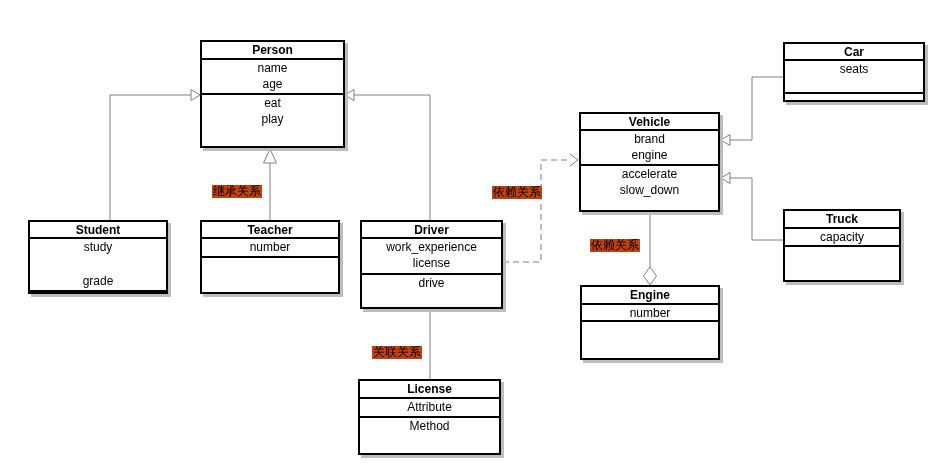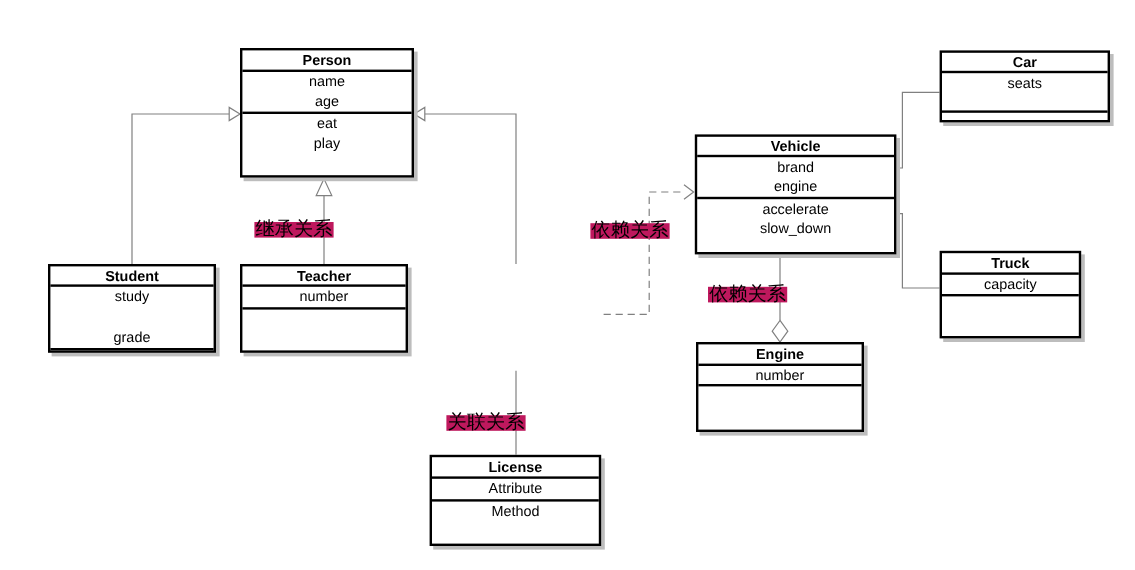--- a/index.html
+++ b/index.html
@@ -17,22 +17,22 @@
     border-bottom:2px solid #000;font-weight:bold;font-size:12px;
     text-align:center;display:flex;align-items:center;justify-content:center;
     flex:0 0 auto;
   }
   .uml-sec{
     border-bottom:2px solid #000;font-size:12px;line-height:16px;
     padding:0 3px;flex:0 0 auto;overflow:hidden;text-align:center;
   }
   .uml-sec.last{border-bottom:none;flex:1 1 auto;}
   .edge-label{
-    position:absolute;font-size:16px;line-height:13px;white-space:nowrap;
-    background:#be185d;padding:0 1px;
+    position:absolute;font-size:12px;line-height:13px;white-space:nowrap;
+    background:#c2410c;padding:0 1px;
   }
 </style>
 </head>
 <body>
 
 <div id="canvas">
 
   <svg class="edges" viewBox="0 0 946 475" fill="none" stroke="#808080" stroke-width="1">
 
     <g>
@@ -85,49 +85,59 @@
     <div class="uml-sec" style="height:33px">
       <div>name</div>
       <div>age</div>
     </div>
     <div class="uml-sec last">
       <div>eat</div>
       <div>play</div>
     </div>
   </div>
 
-  <div class="uml-class" style="left:40px;top:220px;width:140px;height:74px">
+  <div class="uml-class" style="left:28px;top:220px;width:140px;height:74px">
     <div class="uml-title" style="height:15px">Student</div>
     <div class="uml-sec last">
       <div>study</div>
     </div>
     <div class="uml-sec" style="height:17px">
       <div>grade</div>
     </div>
   </div>
 
   <div class="uml-class" style="left:200px;top:220px;width:140px;height:74px">
     <div class="uml-title" style="height:15px">Teacher</div>
     <div class="uml-sec" style="height:17px">
       <div>number</div>
     </div>
   </div>
 
+  <div class="uml-class" style="left:360px;top:220px;width:143px;height:89px">
+    <div class="uml-title" style="height:15px">Driver</div>
+    <div class="uml-sec" style="height:34px">
+      <div>work_experience</div>
+      <div>license</div>
+    </div>
+    <div class="uml-sec last">
+      <div>drive</div>
+    </div>
+  </div>
 
   <div class="uml-class" style="left:358px;top:379px;width:143px;height:76px">
     <div class="uml-title" style="height:16px">License</div>
     <div class="uml-sec" style="height:17px">
       <div>Attribute</div>
     </div>
     <div class="uml-sec last">
       <div>Method</div>
     </div>
   </div>
 
-  <div class="uml-class" style="left:579px;top:112px;width:168px;height:100px">
+  <div class="uml-class" style="left:579px;top:112px;width:141px;height:100px">
     <div class="uml-title" style="height:15px">Vehicle</div>
     <div class="uml-sec" style="height:33px">
       <div>brand</div>
       <div>engine</div>
     </div>
     <div class="uml-sec last">
       <div>accelerate</div>
       <div>slow_down</div>
     </div>
   </div>

